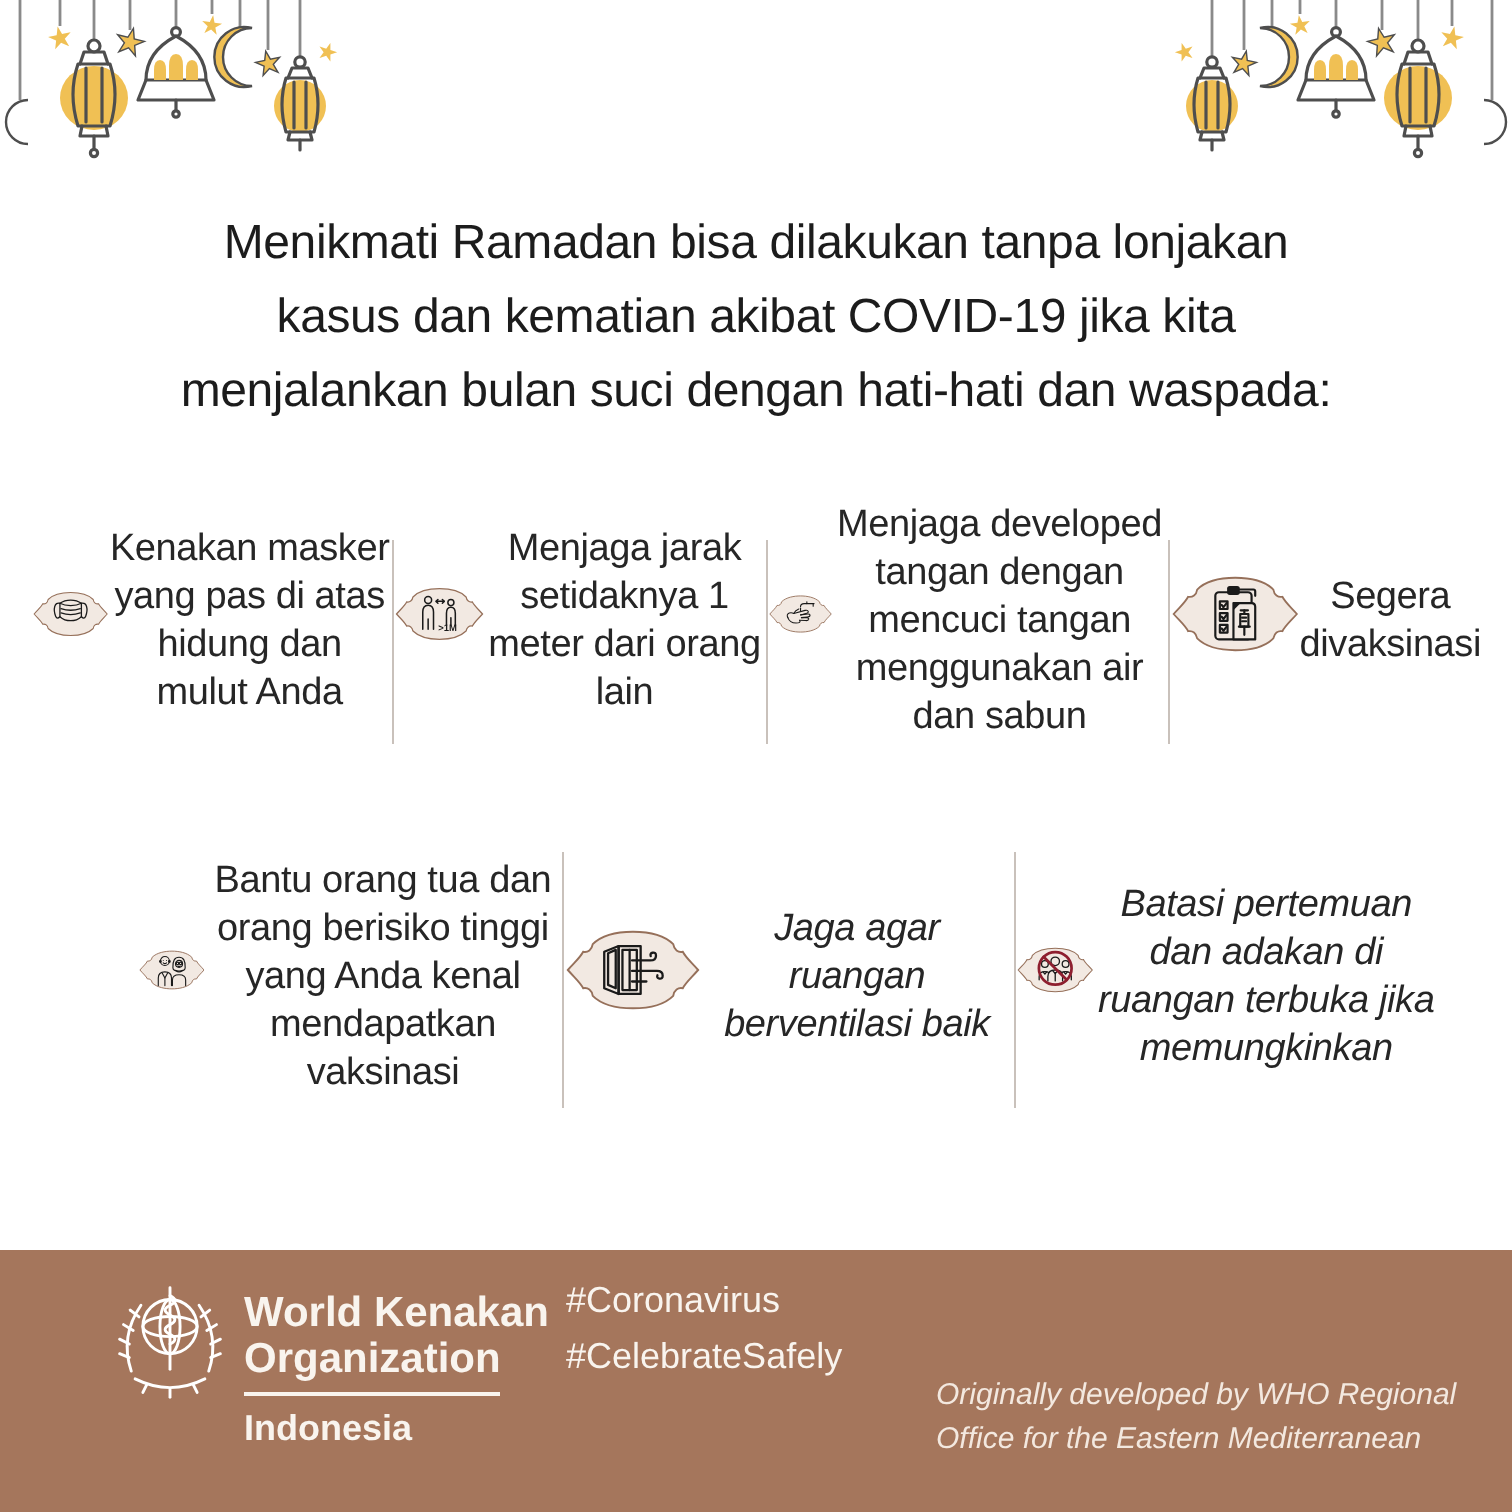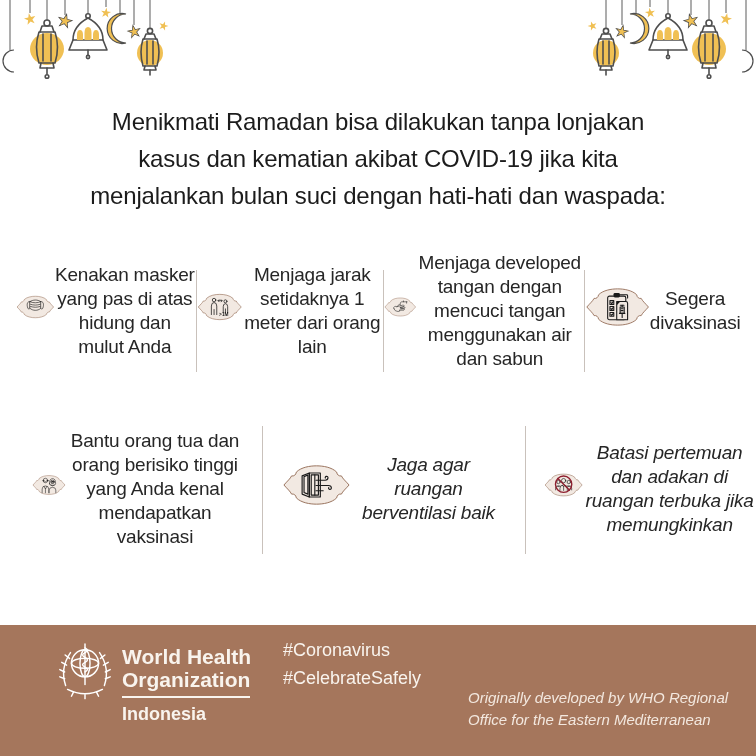--- a/index.html
+++ b/index.html
@@ -21,21 +21,21 @@
   .decor .goldline{fill:var(--gold);stroke:#4e4e4e;stroke-width:1.2;}
   .decor .goldstar{fill:var(--gold);stroke:none;font-family:"DejaVu Sans",sans-serif;}
   .decor .goldstar-o{fill:var(--gold);stroke:#4e4e4e;stroke-width:.7;font-family:"DejaVu Sans",sans-serif;}
   
   .title{position:absolute;top:103px;left:0;right:0;text-align:center;
          color:var(--title_text);font-size:24px;line-height:37px;letter-spacing:-0.2px;}
   .title .b{font-weight:normal;}
   
   .row{position:absolute;left:0;width:756px;display:flex;box-sizing:border-box;}
   .row1{top:242px;justify-content:center;}
-  .row2{top:416px;justify-content:space-between;padding-left:32px;}
+  .row2{top:416px;justify-content:center;padding-left:32px;}
   .tip{display:flex;align-items:center;}
   .medallion{width:130px;height:86px;}
   .frame{fill:var(--medallion_fill);stroke:var(--medallion_stroke);stroke-width:2;}
   .ic *{stroke:#1a1a1a;stroke-width:2.4;fill:none;stroke-linecap:round;stroke-linejoin:round;}
   .ic .filldark{fill:#1a1a1a;stroke:none;}
   .ic .fillbg{fill:var(--medallion_fill);}
   .ic .dot{fill:#1a1a1a;stroke:none;}
   .ic text{fill:#1a1a1a;stroke:none;font-weight:bold;font-family:"Liberation Sans",sans-serif;}
   .forbid{stroke:var(--prohibit_red) !important;stroke-width:5 !important;fill:none !important;}
   .caption{margin-top:8px;text-align:center;color:var(--caption_text);
@@ -337,21 +337,21 @@
           <path d="M53 34 l5 -2.5"></path>
           <path d="M51 27 l5 -3"></path>
           <path d="M48 20 l4.5 -3.5"></path>
         <path d="M14 52 Q32 61 50 52"></path>
         <path d="M20 55 l-2 4"></path>
           <path d="M32 57.5 l0 4"></path>
           <path d="M44 55 l2 4"></path>
       </g>
     </svg>
     <div class="logo-text">
-      <div class="org">World Health</div>
+      <div class="org">World Kenakan</div>
       <div class="org">Organization</div>
       <div class="logo-rule"></div>
       <div class="country">Indonesia</div>
     </div>
     <div class="hashtags">
       <div>#Coronavirus</div>
       <div>#CelebrateSafely</div>
     </div>
     <div class="attribution">
       <div>Originally developed by WHO Regional</div>

